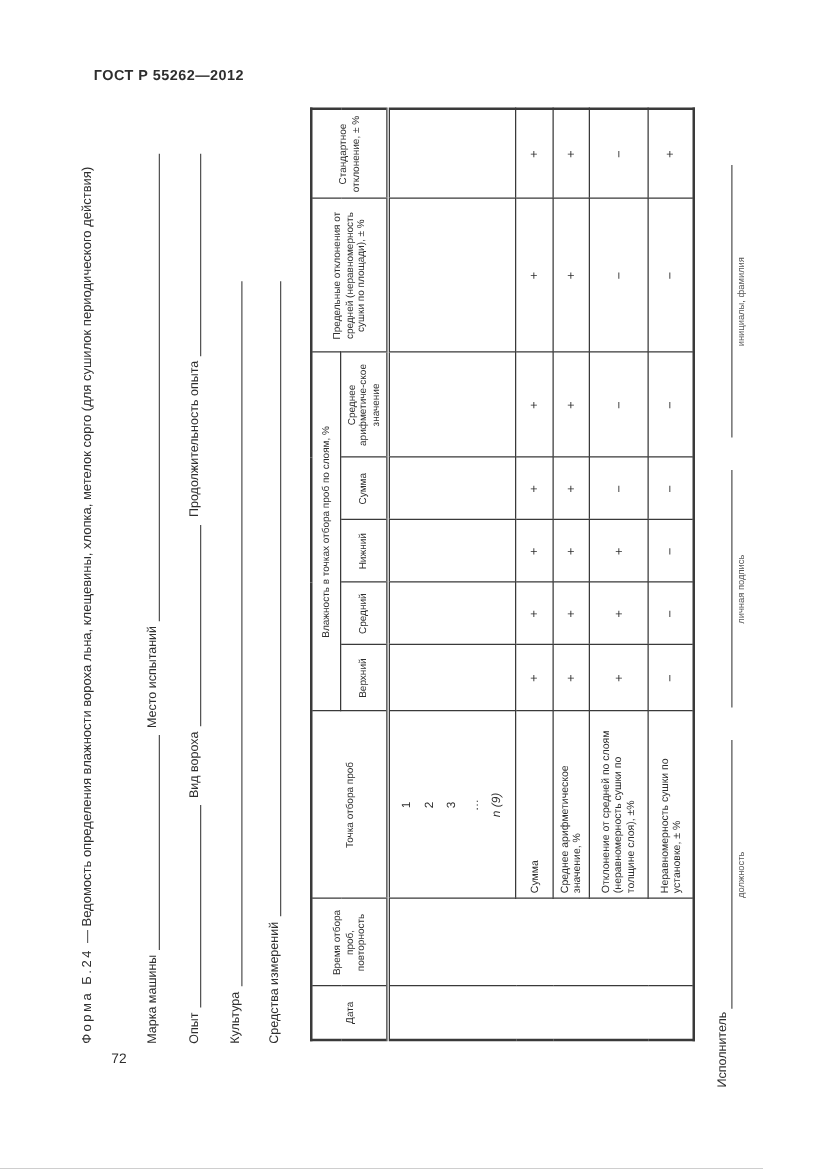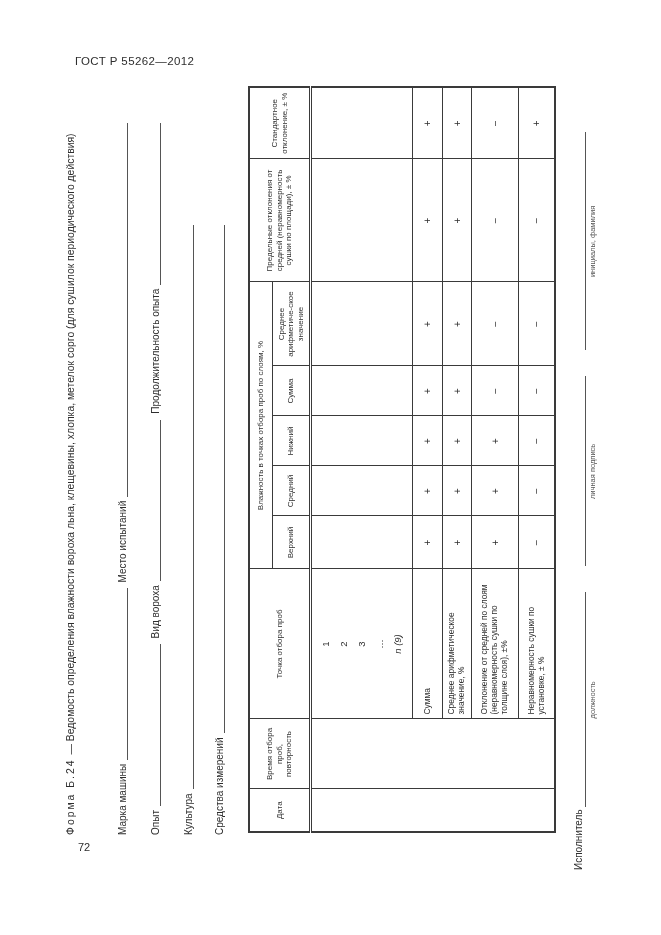--- a/index.html
+++ b/index.html
@@ -1,19 +1,19 @@
 <!DOCTYPE html>
 <html><head>
 <meta charset="utf-8">
 <style>
   html,body{margin:0;padding:0;background:#888;}
   .page{position:relative;width:661px;height:935px;background:#ffffff;overflow:hidden;
         font-family:"Liberation Sans",sans-serif;color:#2e2e2e;}
-  .std-header{position:absolute;left:75px;top:55px;font-size:11.5px;font-weight:normal;letter-spacing:.4px;text-align:center;}
-  .page-num{position:absolute;left:78px;top:841px;font-size:11px;}
+  .std-header{position:absolute;left:75px;top:55px;font-size:11.5px;font-weight:bold;letter-spacing:.4px;text-align:center;}
+  .page-num{position:absolute;left:89px;top:841px;font-size:11px;}
 
   
   .rotated{position:absolute;left:65px;top:85px;width:795px;height:595px;
            transform-origin:0 0;transform:rotate(-90deg) translateX(-795px);}
 
   .form-title{position:absolute;left:45px;top:0;width:750px;font-size:10.4px;white-space:nowrap;}
   .form-title .pfx{letter-spacing:2px;margin-right:4px;}
 
   .fline{position:absolute;left:45px;right:38px;display:flex;align-items:flex-end;font-size:10px;white-space:nowrap;}
   .fline .lbl{padding-right:4px;}

